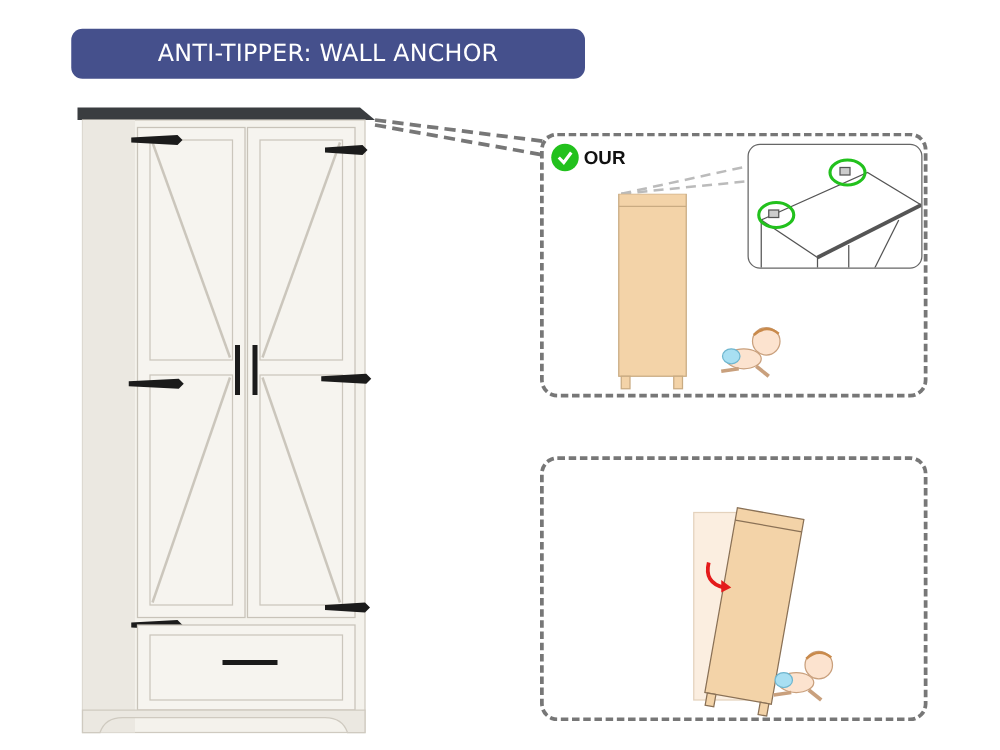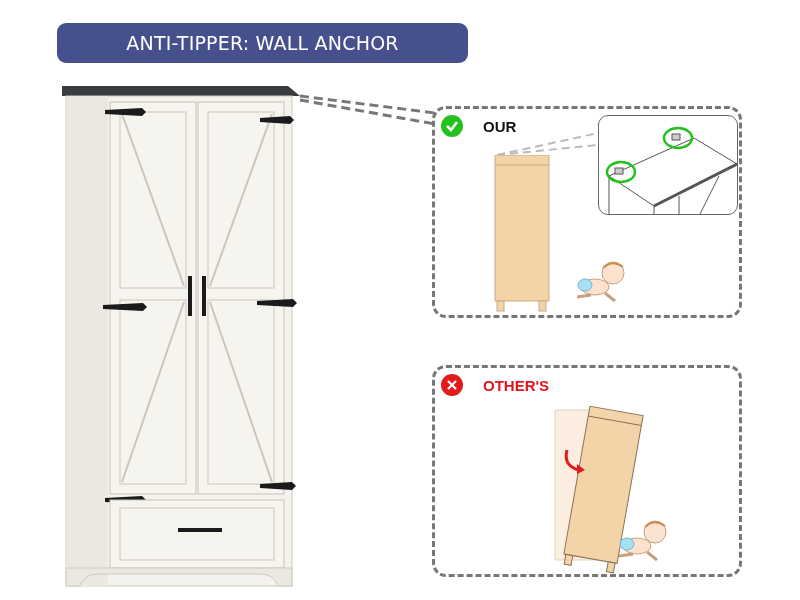--- a/index.html
+++ b/index.html
@@ -17,21 +17,21 @@
 
   .connector { position: absolute; left: 0; top: 0; width: 800px; height: 600px; pointer-events: none; }
 
   .panel {
     position: absolute; border: 3px dashed #777; border-radius: 14px; background: #fff;
   }
   .panel-our { left: 432px; top: 106px; width: 310px; height: 212px; }
   .panel-other { left: 432px; top: 365px; width: 310px; height: 212px; }
 
   .label {
-    position: absolute; left: 6px; top: 6px; display: flex; align-items: center; gap: 20px;
+    position: absolute; left: 6px; top: 6px; display: flex; align-items: center; gap: 4px;
     font-weight: bold; font-size: 15px;
   }
   .label .txt-our { color: #111; }
   .label .txt-other { color: #e0141e; }
   .icon-circle { width: 22px; height: 22px; border-radius: 50%; display: inline-flex; align-items: center; justify-content: center; }
   .icon-circle.ok { background: #22c11d; }
   .icon-circle.bad { background: #e41b1b; }
 
   .inset {
     position: absolute; left: 163px; top: 6px; width: 140px; height: 100px;
@@ -132,29 +132,20 @@
       <line x1="80" y1="80" x2="80" y2="100" stroke="#555"></line>
       <ellipse cx="22" cy="56" rx="14" ry="10" fill="none" stroke="#22c11d" stroke-width="2.5"></ellipse>
       <ellipse cx="79" cy="22" rx="14" ry="10" fill="none" stroke="#22c11d" stroke-width="2.5"></ellipse>
       <rect x="16" y="52" width="8" height="6" fill="#ccc" stroke="#555"></rect>
       <rect x="73" y="18" width="8" height="6" fill="#ccc" stroke="#555"></rect>
     </svg>
   </div>
 </div>
 
 <div class="panel panel-other">
-  <div class="label">
-    <span class="icon-circle bad">
-      <svg width="14" height="14" viewBox="0 0 14 14">
-          <line x1="3" y1="3" x2="11" y2="11" stroke="#fff" stroke-width="2.2"></line>
-          <line x1="11" y1="3" x2="3" y2="11" stroke="#fff" stroke-width="2.2"></line>
-        </svg>
-    </span>
-    <span class="txt-other">OTHER'S</span>
-  </div>
   <svg class="art" style="left:100px;top:32px;" width="120" height="175">
     <rect x="20" y="10" width="54" height="150" fill="#fbeee0" stroke="#e4d2bd"></rect>
     <g transform="rotate(10 40 160)">
       <rect x="28" y="6" width="54" height="150" fill="#f3d3a8" stroke="#8a7156"></rect>
       <line x1="28" y1="16" x2="82" y2="16" stroke="#8a7156"></line>
       <rect x="30" y="156" width="7" height="10" fill="#f3d3a8" stroke="#8a7156"></rect>
       <rect x="73" y="156" width="7" height="10" fill="#f3d3a8" stroke="#8a7156"></rect>
     </g>
     <path d="M32,50 Q28,66 44,70" stroke="#e41b1b" stroke-width="3" fill="none"></path>
     <polygon points="42,64 50,70 42,74" fill="#e41b1b"></polygon>

